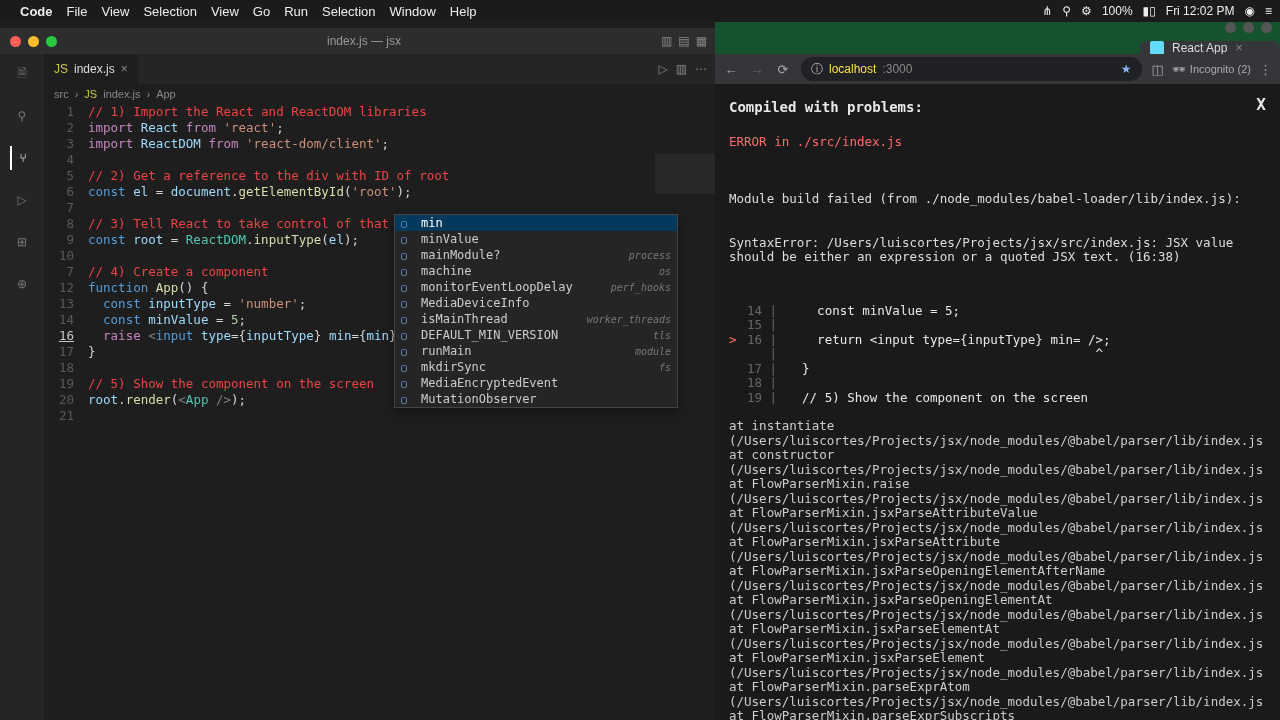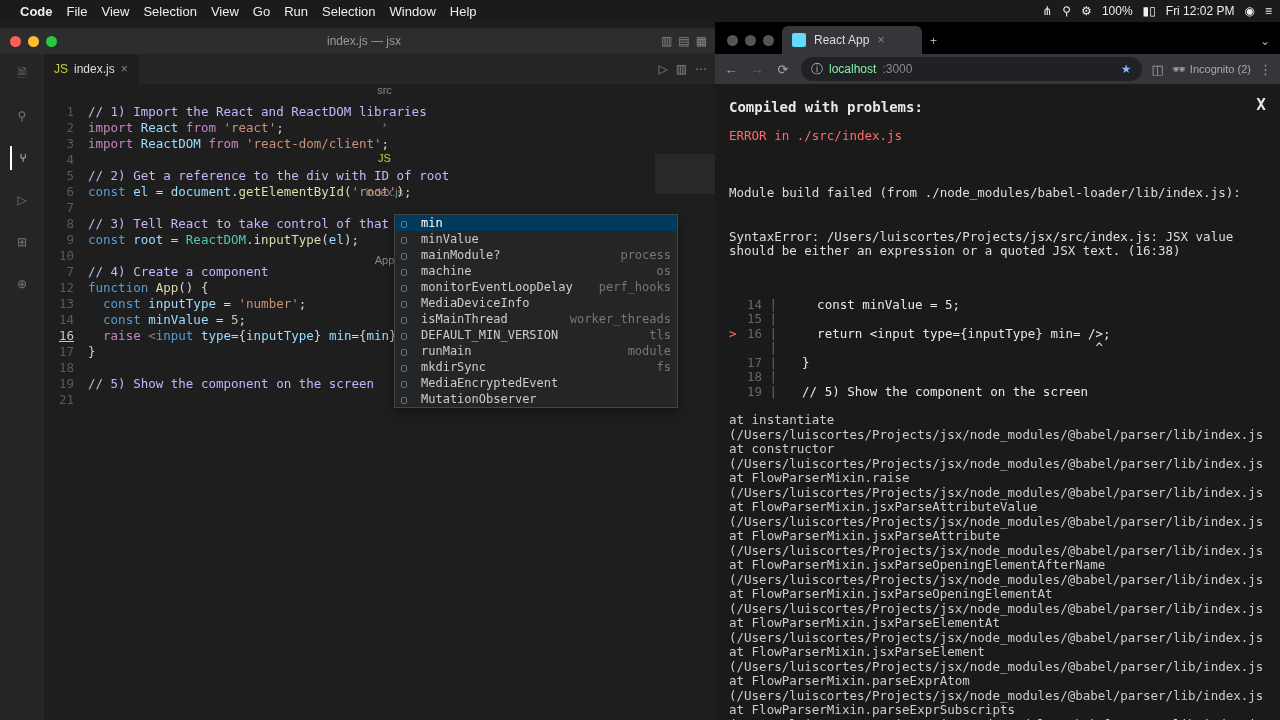--- a/index.html
+++ b/index.html
@@ -64,27 +64,27 @@
   padding-top: 8px;
   gap: 18px;
 }
 .activity-item { width: 24px; height: 24px; color: #777; display: flex; align-items: center; justify-content: center; }
 .activity-item.active { color: #fff; border-left: 2px solid #fff; }
 .editor-area { flex: 1; display: flex; flex-direction: column; background: #1e1e1e; position: relative; }
 .tabs { height: 30px; background: #252526; display: flex; align-items: stretch; }
 .tab { display: flex; align-items: center; padding: 0 10px; background: #1e1e1e; color: #ddd; gap: 6px; font-size: 12px; }
 .tab .close { color: #888; }
 .tab-actions { margin-left: auto; display: flex; align-items: center; gap: 8px; padding-right: 8px; color: #888; }
-.breadcrumb { height: 20px; display: flex; align-items: center; padding-left: 10px; font-size: 11px; color: #888; gap: 22px; flex-direction: column; }
+.breadcrumb { height: 20px; display: flex; align-items: center; padding-left: 10px; font-size: 11px; color: #888; gap: 6px; }
 .code { flex: 1; font-family: "SF Mono", Menlo, monospace; font-size: 12.5px; line-height: 16px; position: relative; }
 .line { display: flex; }
 .gutter { width: 44px; text-align: right; color: #5a5a5a; padding-right: 14px; flex-shrink: 0; }
 .line.current .gutter { color: #c6c6c6; text-decoration: underline; }
 .code-text { white-space: pre; color: #d4d4d4; }
-.cm { color: #c4b5fd; }
+.cm { color: #ef4444; }
 .kw { color: #c586c0; }
 .kw2 { color: #569cd6; }
 .fn { color: #dcdcaa; }
 .cls { color: #4ec9b0; }
 .str { color: #ce9178; }
 .num { color: #b5cea8; }
 .var { color: #9cdcfe; }
 .tag { color: #808080; }
 .attr { color: #9cdcfe; }
 .minimap { position: absolute; right: 0; top: 50px; width: 60px; height: 40px; background: rgba(80,80,80,0.2); }
@@ -98,58 +98,58 @@
   border: 1px solid #454545;
   font-family: "SF Mono", Menlo, monospace;
   font-size: 12px;
   z-index: 10;
   box-shadow: 0 4px 10px rgba(0,0,0,0.4);
 }
 .ac-item { display: flex; align-items: center; padding: 1px 6px; color: #ccc; }
 .ac-item.selected { background: #04395e; color: #fff; }
 .ac-icon { width: 16px; color: #75beff; font-size: 10px; margin-right: 4px; }
 .ac-label { flex: 1; }
-.ac-hint { color: #777; font-size: 12px; }
+.ac-hint { color: #777; font-size: 10px; font-style: italic; }
 
 .browser {
   flex: 1;
   background: #202124;
   display: flex;
   flex-direction: column;
   min-width: 0;
 }
-.browser-tabs { height: 32px; background: #000000; display: flex; align-items: flex-end; padding-left: 8px; }
+.browser-tabs { height: 32px; background: #14532d; display: flex; align-items: flex-end; padding-left: 8px; flex-direction: column; }
 .btraffic { display: flex; gap: 7px; padding: 0 8px 8px 4px; }
 .bdot { width: 11px; height: 11px; border-radius: 50%; background: #555; }
 .btab { background: #35363a; height: 28px; border-radius: 6px 6px 0 0; display: flex; align-items: center; padding: 0 10px; gap: 8px; font-size: 12px; color: #ddd; min-width: 140px; }
 .btab .favicon { width: 14px; height: 14px; background: #61dafb; border-radius: 2px; }
 .btab .close { color: #888; }
 .new-tab { color: #aaa; padding: 0 8px 6px; }
 .tab-expand { margin-left: auto; padding: 0 10px 6px; color: #aaa; }
 .addr-bar { height: 30px; background: #35363a; display: flex; align-items: center; padding: 0 8px; gap: 10px; font-size: 13px; color: #aaa; }
 .nav-btn { width: 16px; text-align: center; }
 .addr-field { flex: 1; background: #202124; border-radius: 14px; height: 24px; display: flex; align-items: center; padding: 0 10px; gap: 6px; color: #bbb; font-size: 12px; }
-.addr-field .domain { color: #86efac; }
+.addr-field .domain { color: #fde047; }
 .addr-right { display: flex; align-items: center; gap: 8px; }
 .incognito { display: flex; align-items: center; gap: 4px; font-size: 11px; }
 
 .error-page {
   flex: 1;
   background: #1a1a1a;
   color: #e8e8e8;
   font-family: "SF Mono", Menlo, monospace;
   font-size: 12.5px;
   line-height: 14.5px;
   padding: 16px 14px;
   overflow: hidden;
   position: relative;
   min-width: 0;
 }
 .error-close { position: absolute; right: 14px; top: 14px; font-size: 16px; font-weight: bold; cursor: pointer; }
-.err-title { font-size: 14px; font-weight: bold; margin-bottom: 14px; }
+.err-title { font-size: 14px; font-weight: bold; margin-bottom: 20px; }
 .err-head { color: #ff6b6b; margin-bottom: 14px; }
 .err-body { color: #ddd; white-space: pre-wrap; }
 .code-frame { margin: 10px 0 14px 0; }
 .cf-line { display: flex; }
 .cf-gutter { width: 44px; color: #666; text-align: right; padding-right: 10px; }
 .cf-mark { width: 14px; color: #ff6b6b; }
 .stack { color: #ccc; }
 .stack div { white-space: nowrap; overflow: hidden; text-overflow: clip; }
 </style>
 </head>
@@ -280,20 +280,24 @@
               <div class="gutter">17</div>
               <div class="code-text"><span>}</span></div>
             </div>
             <div class="line">
               <div class="gutter">18</div>
               <div class="code-text"></div>
             </div>
             <div class="line">
               <div class="gutter">19</div>
               <div class="code-text"><span class="cm">// 5) Show the component on the screen</span></div>
+            </div>
+            <div class="line">
+              <div class="gutter">20</div>
+              <div class="code-text"><span class="var">root</span><span>.</span><span class="fn">render</span><span>(</span><span class="tag">&lt;</span><span class="cls">App</span><span> </span><span class="tag">/&gt;</span><span>);</span></div>
             </div>
             <div class="line">
               <div class="gutter">21</div>
               <div class="code-text"></div>
             </div>
           </div>
 
         <div class="autocomplete" id="autocomplete">
             <div class="ac-item selected">
               <span class="ac-icon">▢</span>

